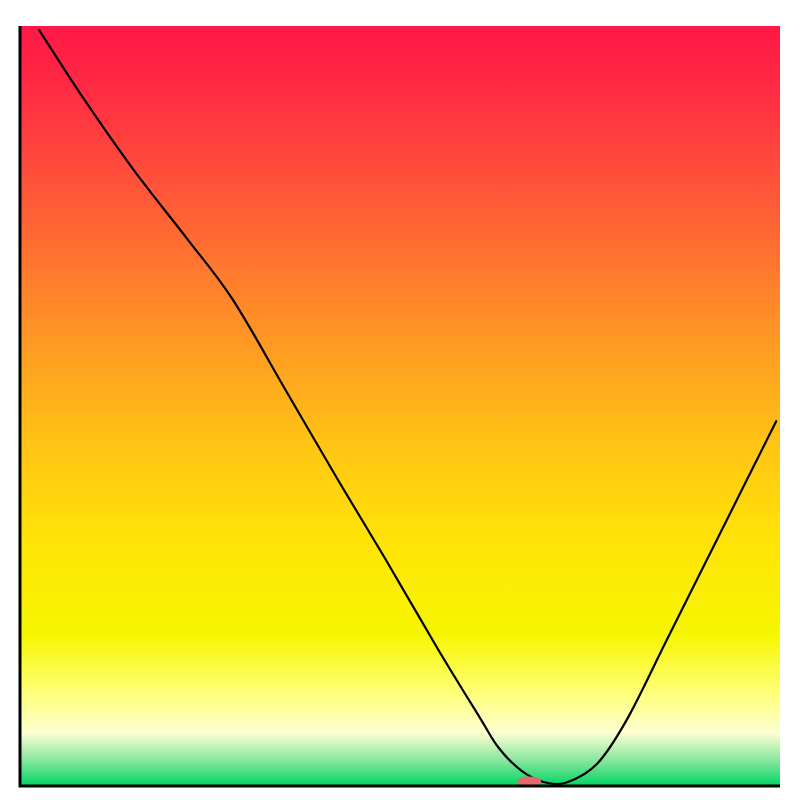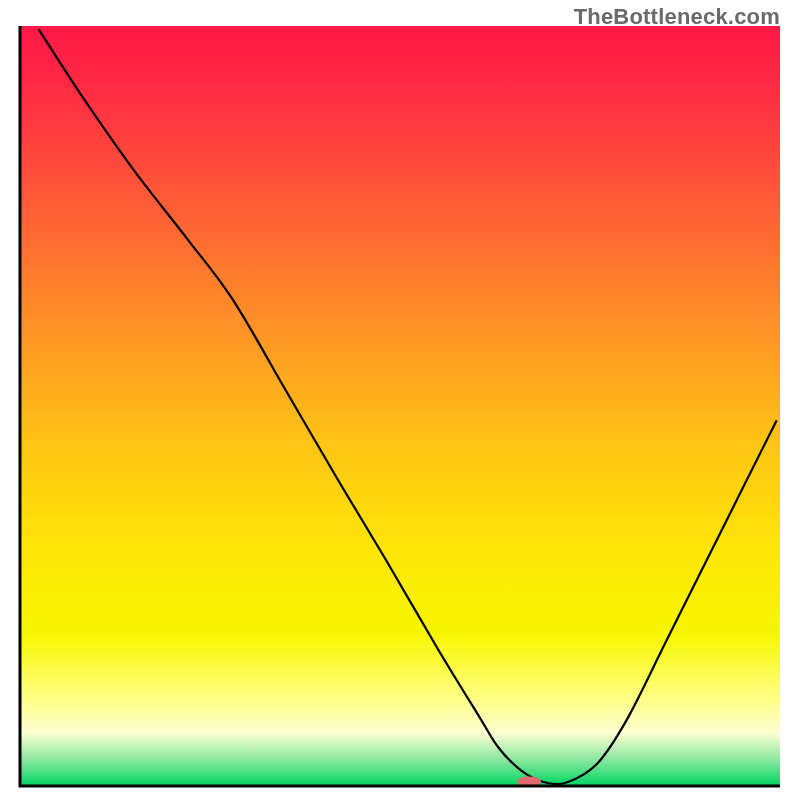--- a/index.html
+++ b/index.html
@@ -26,21 +26,20 @@
     letter-spacing: 0.2px;
   }
   svg {
     display: block;
   }
 </style>
 </head>
 <body>
 
 <div class="chart-wrap">
-  <div class="attribution">TheBottleneck.com</div>
 
   <svg id="chart-svg" width="800" height="800" viewBox="0 0 800 800">
     <defs>
       <linearGradient id="bg-grad" x1="0" y1="0" x2="0" y2="1">
           <stop offset="0.00%" stop-color="#ff1846"></stop>
           <stop offset="8.00%" stop-color="#ff2a43"></stop>
           <stop offset="18.00%" stop-color="#ff4a3c"></stop>
           <stop offset="30.00%" stop-color="#ff7230"></stop>
           <stop offset="42.00%" stop-color="#ff9a23"></stop>
           <stop offset="55.00%" stop-color="#ffc414"></stop>

